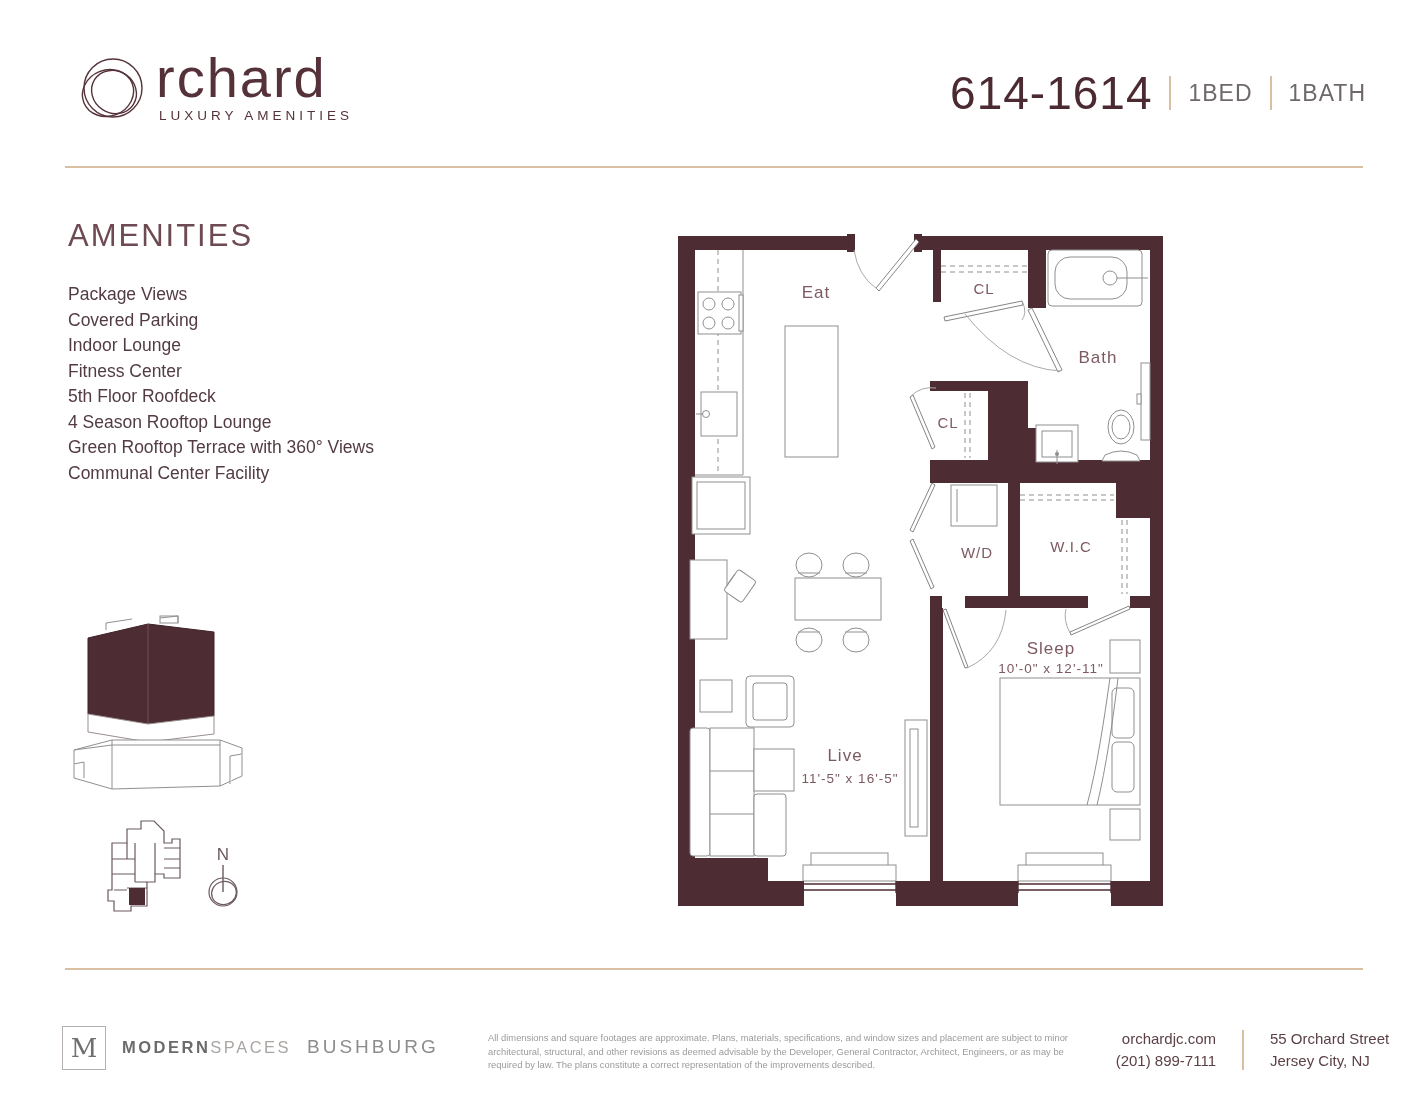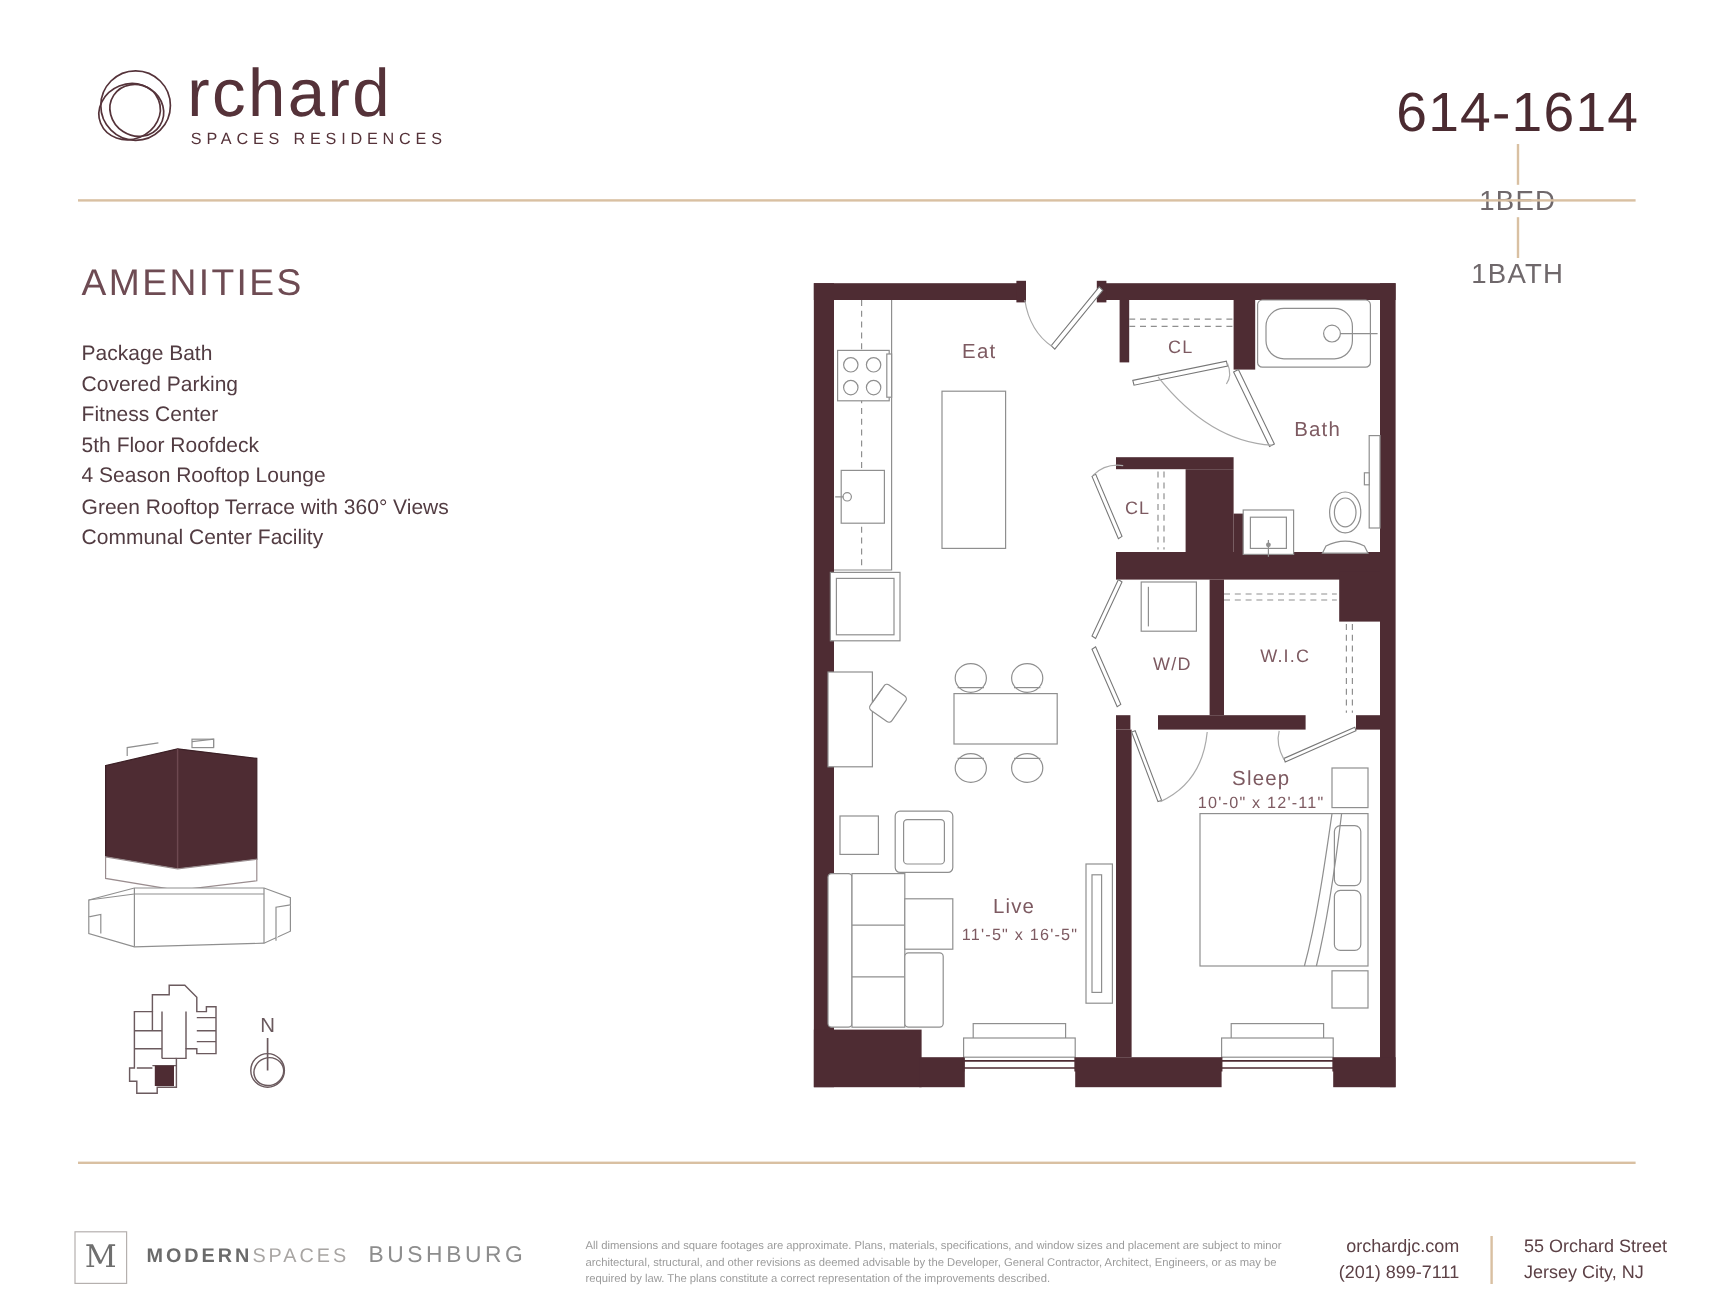--- a/index.html
+++ b/index.html
@@ -4,21 +4,21 @@
 <style>
   html,body{margin:0;padding:0;background:#ffffff;}
   body{width:1426px;height:1096px;position:relative;font-family:"Liberation Sans",sans-serif;overflow:hidden;}
   .abs{position:absolute;}
 
   
   .brand{left:72px;top:50px;display:flex;align-items:flex-start;}
   .brand-text{margin-left:4px;}
   .brand-name{font-size:56px;font-weight:400;color:#553239;letter-spacing:2px;line-height:56px;}
   .brand-tagline{font-size:13.5px;color:#553239;letter-spacing:4px;margin-top:2px;margin-left:3px;}
-  .unit-header{right:60px;top:66px;display:flex;align-items:center;flex-direction:column;}
+  .unit-header{right:60px;top:66px;display:flex;align-items:center;}
   .unit-number{font-size:46px;color:#4b2b31;letter-spacing:1px;font-weight:400;}
   .hdr-divider{width:2px;height:34px;background:#d9c0a2;margin:0 17px;}
   .unit-meta{font-size:23px;color:#6f686b;letter-spacing:1px;}
 
   .rule{left:65px;width:1298px;height:2px;background:#d9c0a2;}
   .rule.top{top:166px;} .rule.bottom{top:968px;}
 
   
   .amenities{left:68px;top:218px;width:420px;}
   .amenities h2{margin:0 0 28px 0;font-size:31px;font-weight:400;letter-spacing:2px;color:#6e4b53;}
@@ -47,39 +47,40 @@
 <div class="abs brand">
   <svg width="80" height="80" viewBox="0 0 80 80">
     <g fill="none" stroke="#55333a" stroke-width="1.4">
       <circle cx="41" cy="38" r="29"></circle>
       <ellipse cx="36" cy="43" rx="26" ry="23" transform="rotate(-22 36 43)"></ellipse>
       <ellipse cx="42" cy="42" rx="23" ry="21" transform="rotate(33 42 42)"></ellipse>
     </g>
   </svg>
   <div class="brand-text">
     <div class="brand-name">rchard</div>
-    <div class="brand-tagline">SPACES RESIDENCES</div>
+    <div class="brand-tagline">LUXURY AMENITIES</div>
   </div>
 </div>
 
 <div class="abs unit-header">
   <span class="unit-number">614-1614</span>
   <span class="hdr-divider"></span>
   <span class="unit-meta">1BED</span>
   <span class="hdr-divider"></span>
   <span class="unit-meta">1BATH</span>
 </div>
 
 <div class="abs rule top"></div>
 
 <div class="abs amenities">
   <h2>AMENITIES</h2>
   <ul>
-    <li>Package Bath</li>
+    <li>Package Views</li>
     <li>Covered Parking</li>
+    <li>Indoor Lounge</li>
     <li>Fitness Center</li>
     <li>5th Floor Roofdeck</li>
     <li>4 Season Rooftop Lounge</li>
     <li>Green Rooftop Terrace with 360° Views</li>
     <li>Communal Center Facility</li>
   </ul>
 </div>
 
 <svg class="abs" style="left:72px;top:604px;" width="172" height="192" viewBox="0 0 172 192">
   <g stroke="#8f8f8f" stroke-width="1" fill="none">

